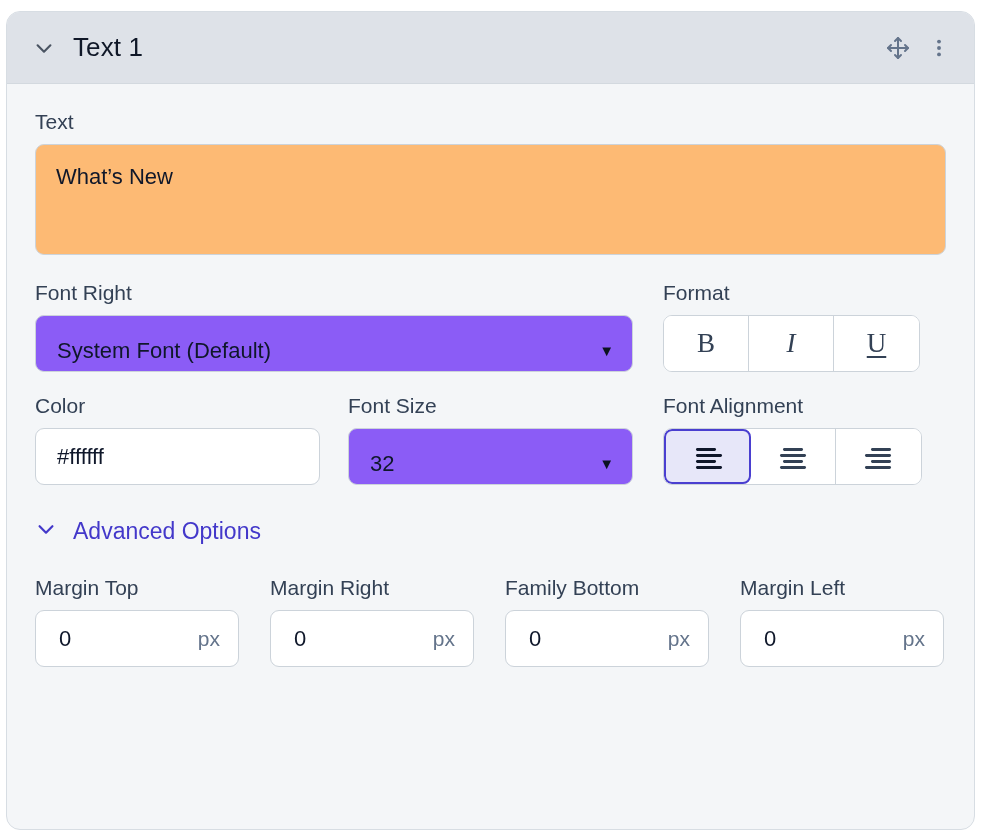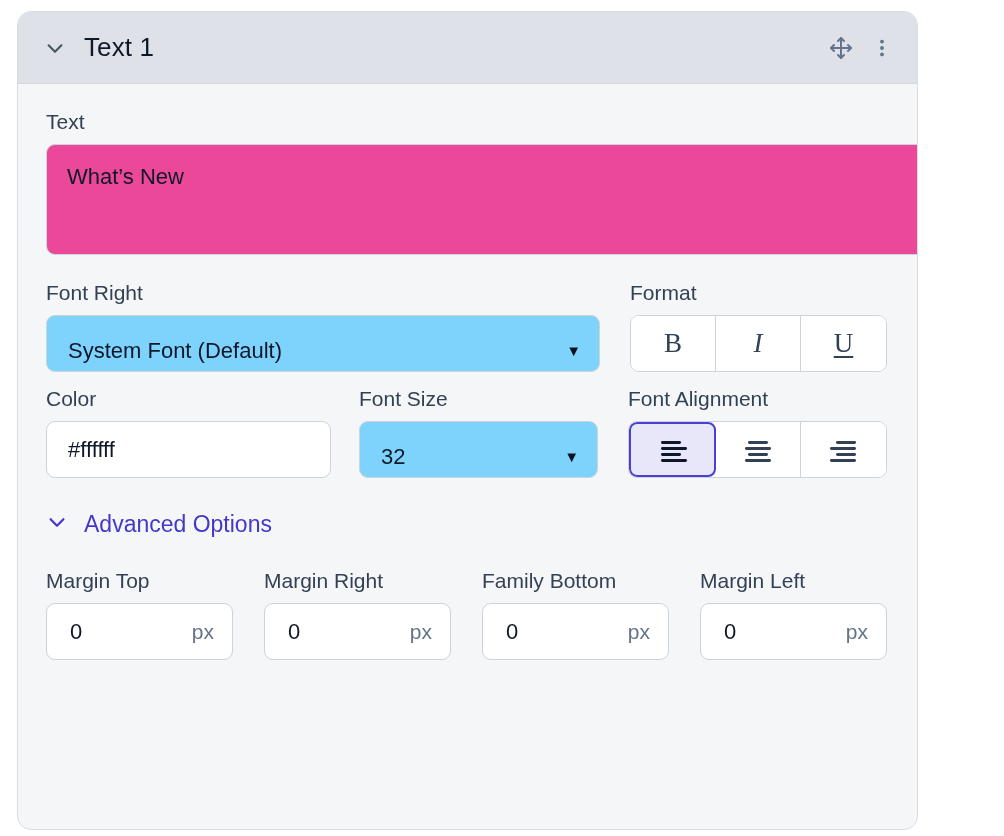--- a/index.html
+++ b/index.html
@@ -10,23 +10,23 @@
     height: 836px;
     overflow: hidden;
   }
   body {
     font-family: "Liberation Sans", sans-serif;
     -webkit-font-smoothing: antialiased;
   }
 
   .card {
     position: absolute;
-    left: 17px;
+    left: 6px;
     top: 11px;
-    width: 901px;
+    width: 969px;
     height: 819px;
     box-sizing: border-box;
     background: #f4f6f8;
     border: 1px solid #d7dde3;
     border-radius: 14px;
     overflow: hidden;
   }
 
   
   .card-header {
@@ -82,36 +82,36 @@
     line-height: 1.1;
   }
   .row {
     display: flex;
   }
 
   .text-area {
     box-sizing: border-box;
     width: 911px;
     height: 111px;
-    background: #ec4899;
+    background: #fdba74;
     border: 1px solid #ccd3da;
     border-radius: 9px;
     padding: 18px 20px;
     font-family: "Liberation Sans", sans-serif;
     font-size: 22px;
     color: #0f172a;
     resize: none;
     outline: none;
     line-height: 1.25;
   }
 
   .select-box {
     box-sizing: border-box;
     position: relative;
-    background: #7dd3fc;
+    background: #8b5cf6;
     border: 1px solid #ccd3da;
     border-radius: 9px;
     height: 57px;
     display: flex;
     align-items: center;
     padding: 14px 18px 0 21px;
     cursor: pointer;
     justify-content: space-between;
   }
   .select-value {
@@ -293,21 +293,21 @@
           <button class="seg-btn">
             <span class="fmt italic">I</span>
           </button>
           <button class="seg-btn">
             <span class="fmt under">U</span>
           </button>
         </div>
       </div>
     </div>
 
-    <div class="row" style="margin-top:15px;">
+    <div class="row" style="margin-top:22px;">
       <div style="width:285px;">
         <div class="field-label">Color</div>
         <div class="color-field">
           <input class="color-text" type="text" value="#ffffff" style="">
 
         </div>
       </div>
 
       <div style="width:285px; margin-left:28px;">
         <div class="field-label">Font Size</div>

